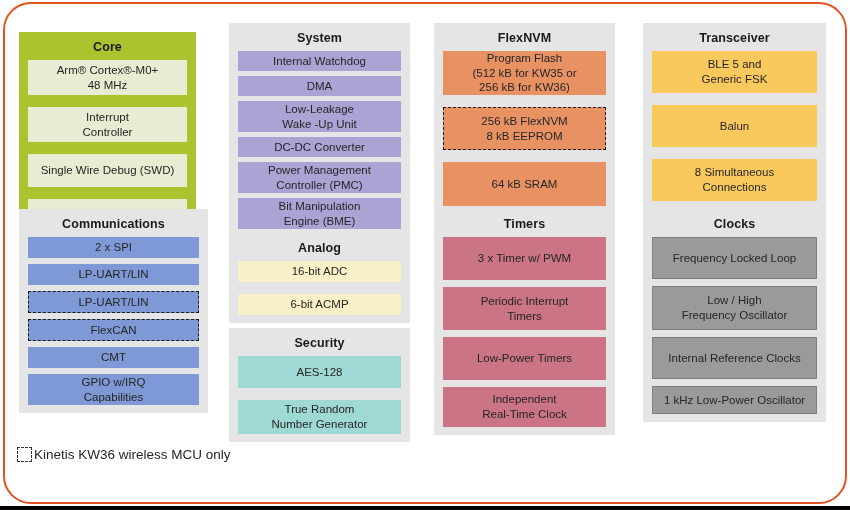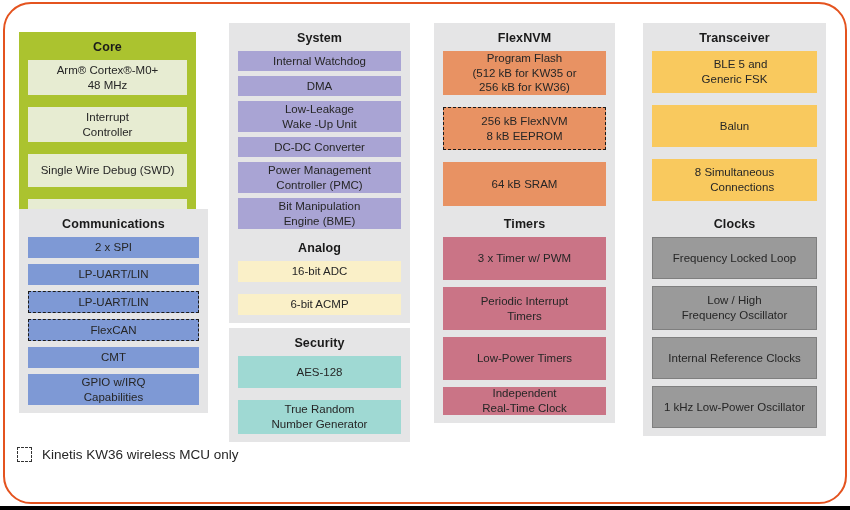--- a/index.html
+++ b/index.html
@@ -44,30 +44,30 @@
   .panel.core .block { background: var(--core-block, #E7ECD2); }
   .panel.communications .block { background: var(--comm-block, #7E99D5); }
   .panel.communications .blocks { gap: 6px; }
   .panel.system .blocks { gap: 5px; }
   .panel.system .block { background: var(--system-block, #A9A4D4); }
   .panel.analog .block { background: var(--analog-block, #FAF0C8); }
   .panel.security .block { background: var(--security-block, #9FD9D3); }
   .panel.memories .block { background: var(--memories-block, #E89263); }
   .panel.timers .blocks { gap: 7px; }
   .panel.timers .block { background: var(--timers-block, #CA7486); }
-  .panel.transceiver .block { background: var(--transceiver-block, #F9C95E); text-align: right; }
+  .panel.transceiver .block { background: var(--transceiver-block, #F9C95E); }
   .panel.clocks .blocks { gap: 7px; }
   .panel.clocks .block {
     background: var(--clocks-block, #9A9A9A);
     border: 1px solid #7f7f7f;
   }
 
   .legend {
     position: absolute; left: 17px; top: 447px;
-    display: flex; align-items: center; gap: 10px;
+    display: flex; align-items: center; gap: 2px;
   }
   .legend-swatch {
     width: 15px; height: 15px;
     border: 1.5px dashed #333333; background: #ffffff;
   }
   .legend-label { font-size: 13.5px; color: #262626; }
 </style>
 </head>
 <body>
 
@@ -144,21 +144,21 @@
     </div>
   </div>
 
   <div class="panel timers" style="left:434px; top:209px; width:181px;">
     <div class="panel-title">Timers</div>
     <div class="blocks">
       <div class="block" style="height:43px">3 x Timer w/ PWM</div>
       <div class="block" style="height:43px">Periodic Interrupt
 Timers</div>
       <div class="block" style="height:43px">Low-Power Timers</div>
-      <div class="block" style="height:28px">Independent
+      <div class="block" style="height:40px">Independent
 Real-Time Clock</div>
     </div>
   </div>
 
   <div class="panel transceiver" style="left:643px; top:23px; width:183px;">
     <div class="panel-title">Transceiver</div>
     <div class="blocks">
       <div class="block" style="height:42px">BLE 5 and
 Generic FSK</div>
       <div class="block" style="height:42px">Balun</div>
@@ -167,21 +167,21 @@
     </div>
   </div>
 
   <div class="panel clocks" style="left:643px; top:209px; width:183px;">
     <div class="panel-title">Clocks</div>
     <div class="blocks">
       <div class="block" style="height:42px">Frequency Locked Loop</div>
       <div class="block" style="height:44px">Low / High
 Frequency Oscillator</div>
       <div class="block" style="height:42px">Internal Reference Clocks</div>
-      <div class="block" style="height:42px">1 kHz Low-Power Oscillator</div>
+      <div class="block" style="height:28px">1 kHz Low-Power Oscillator</div>
     </div>
   </div>
 
   <div class="legend">
     <span class="legend-swatch"></span>
     <span class="legend-label">Kinetis KW36 wireless MCU only</span>
   </div>
 
   <div class="bottom-line"></div>
 

